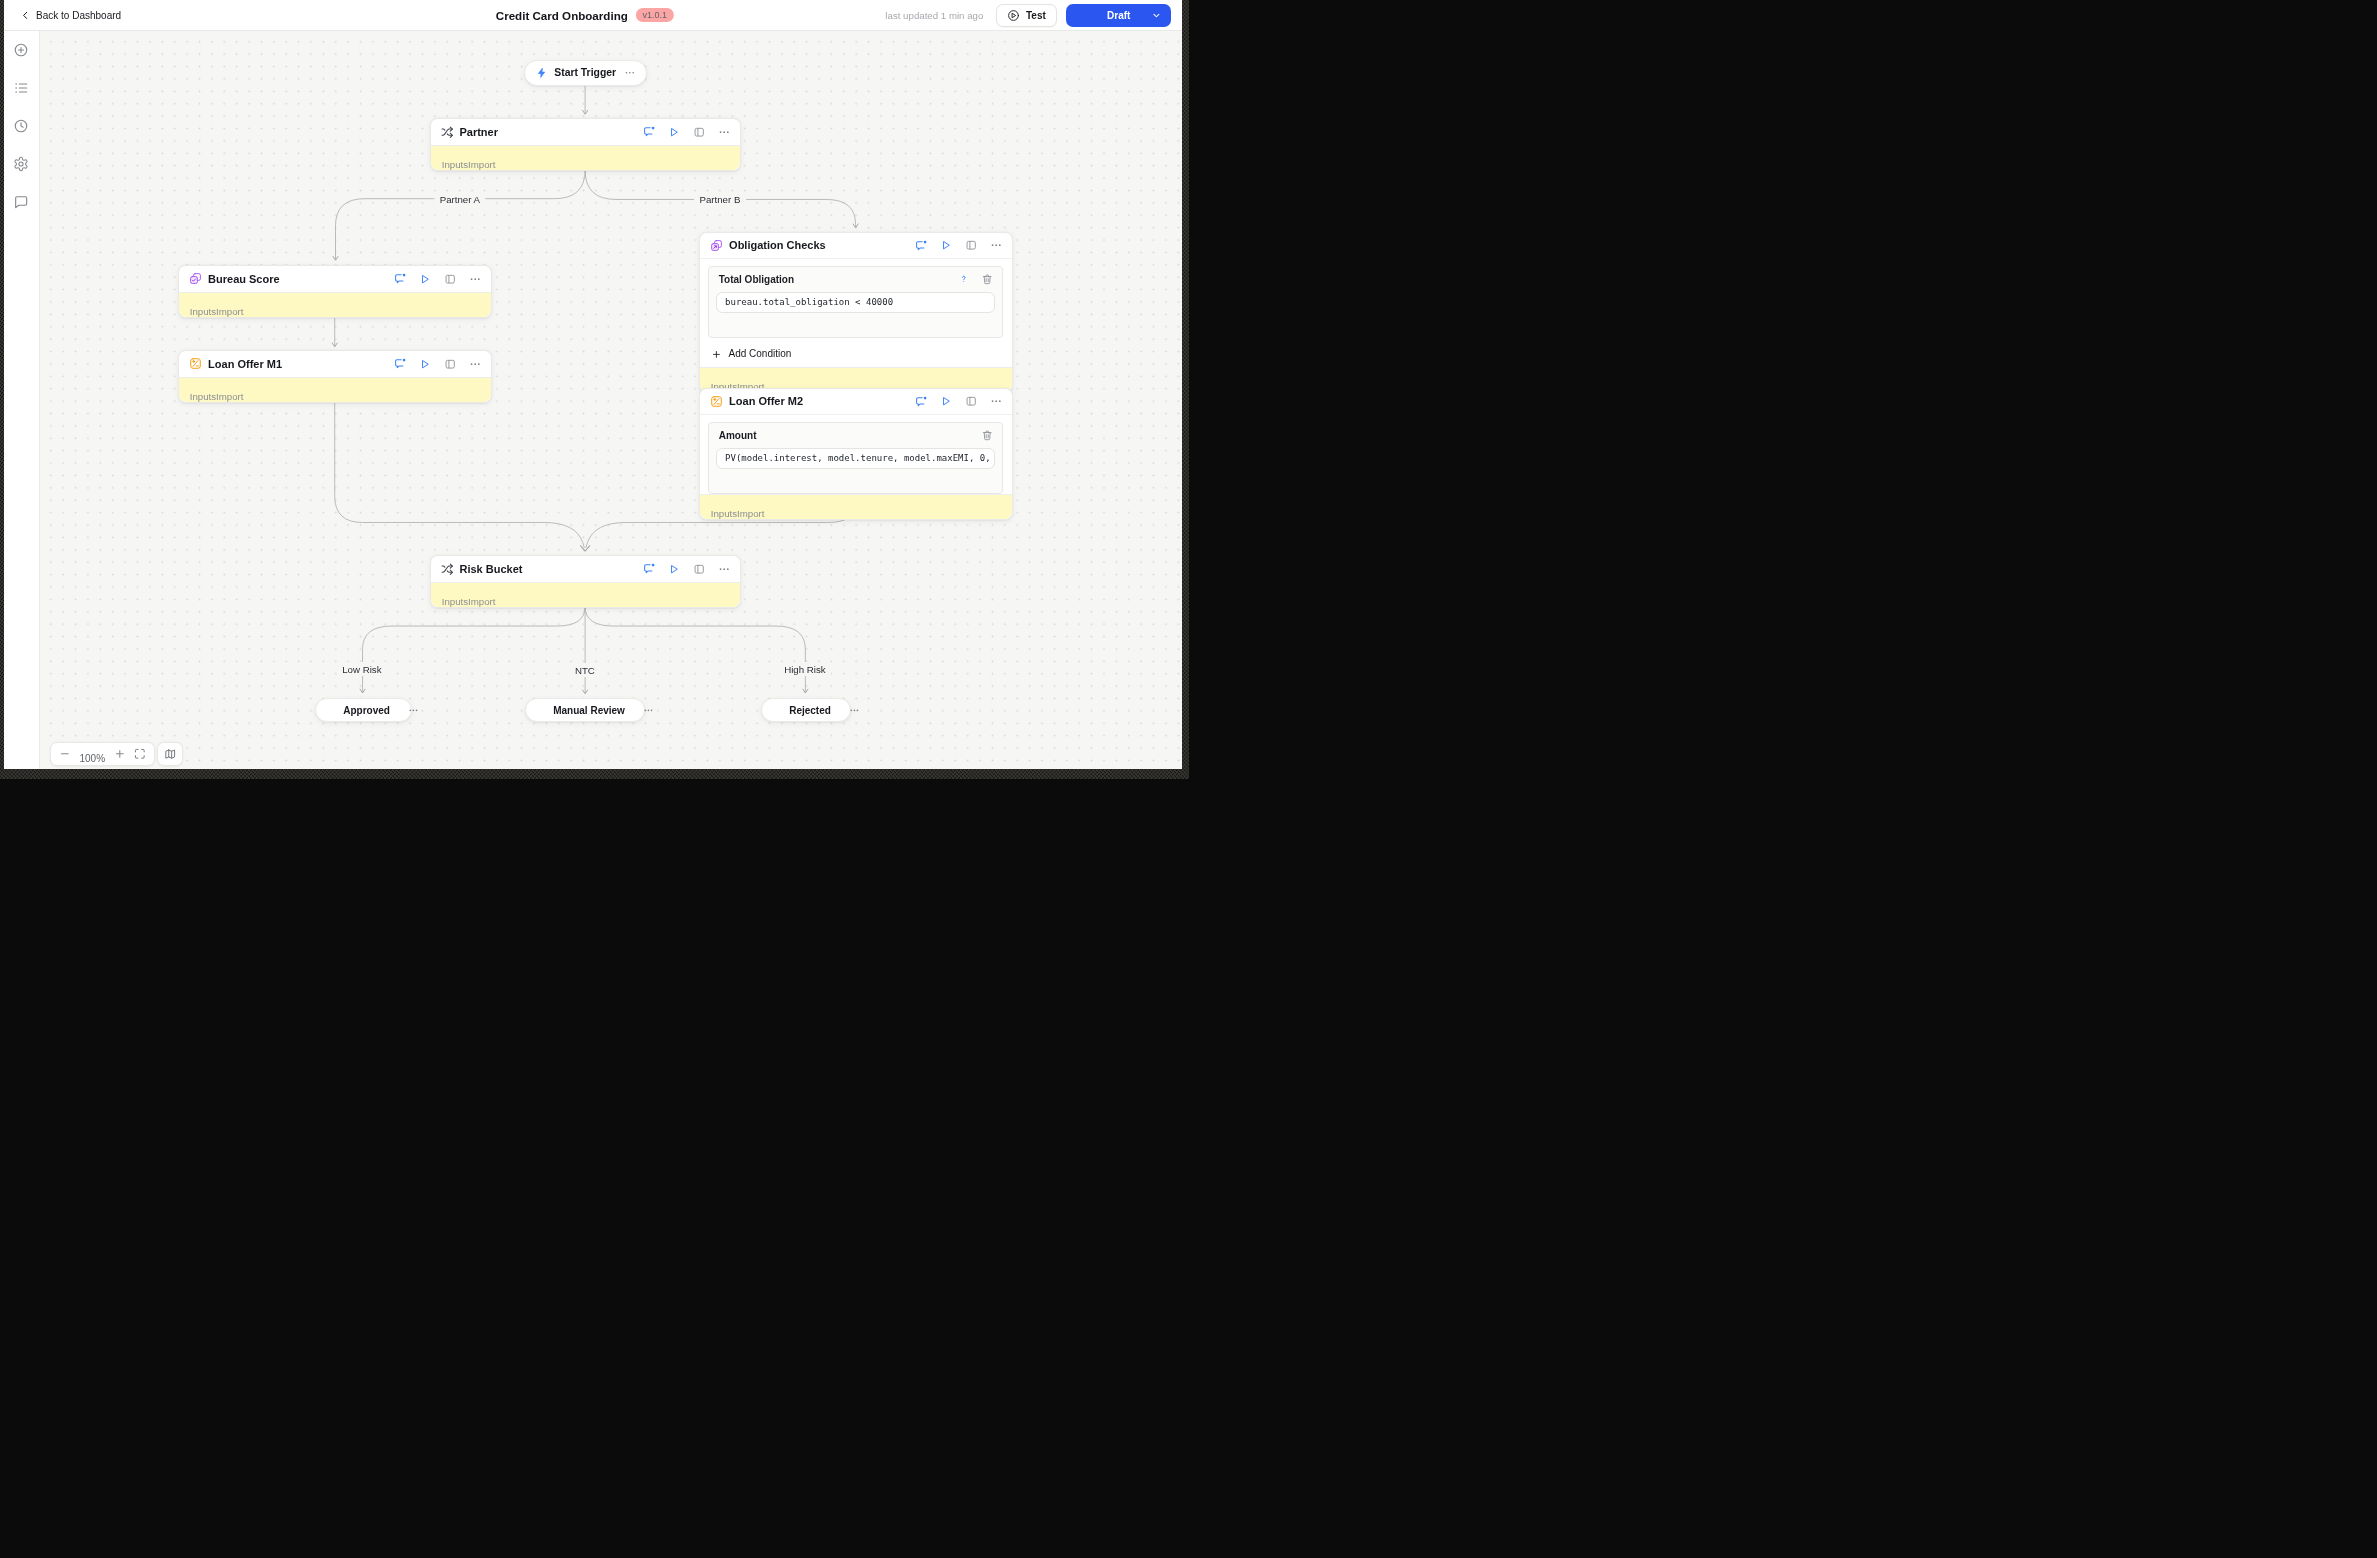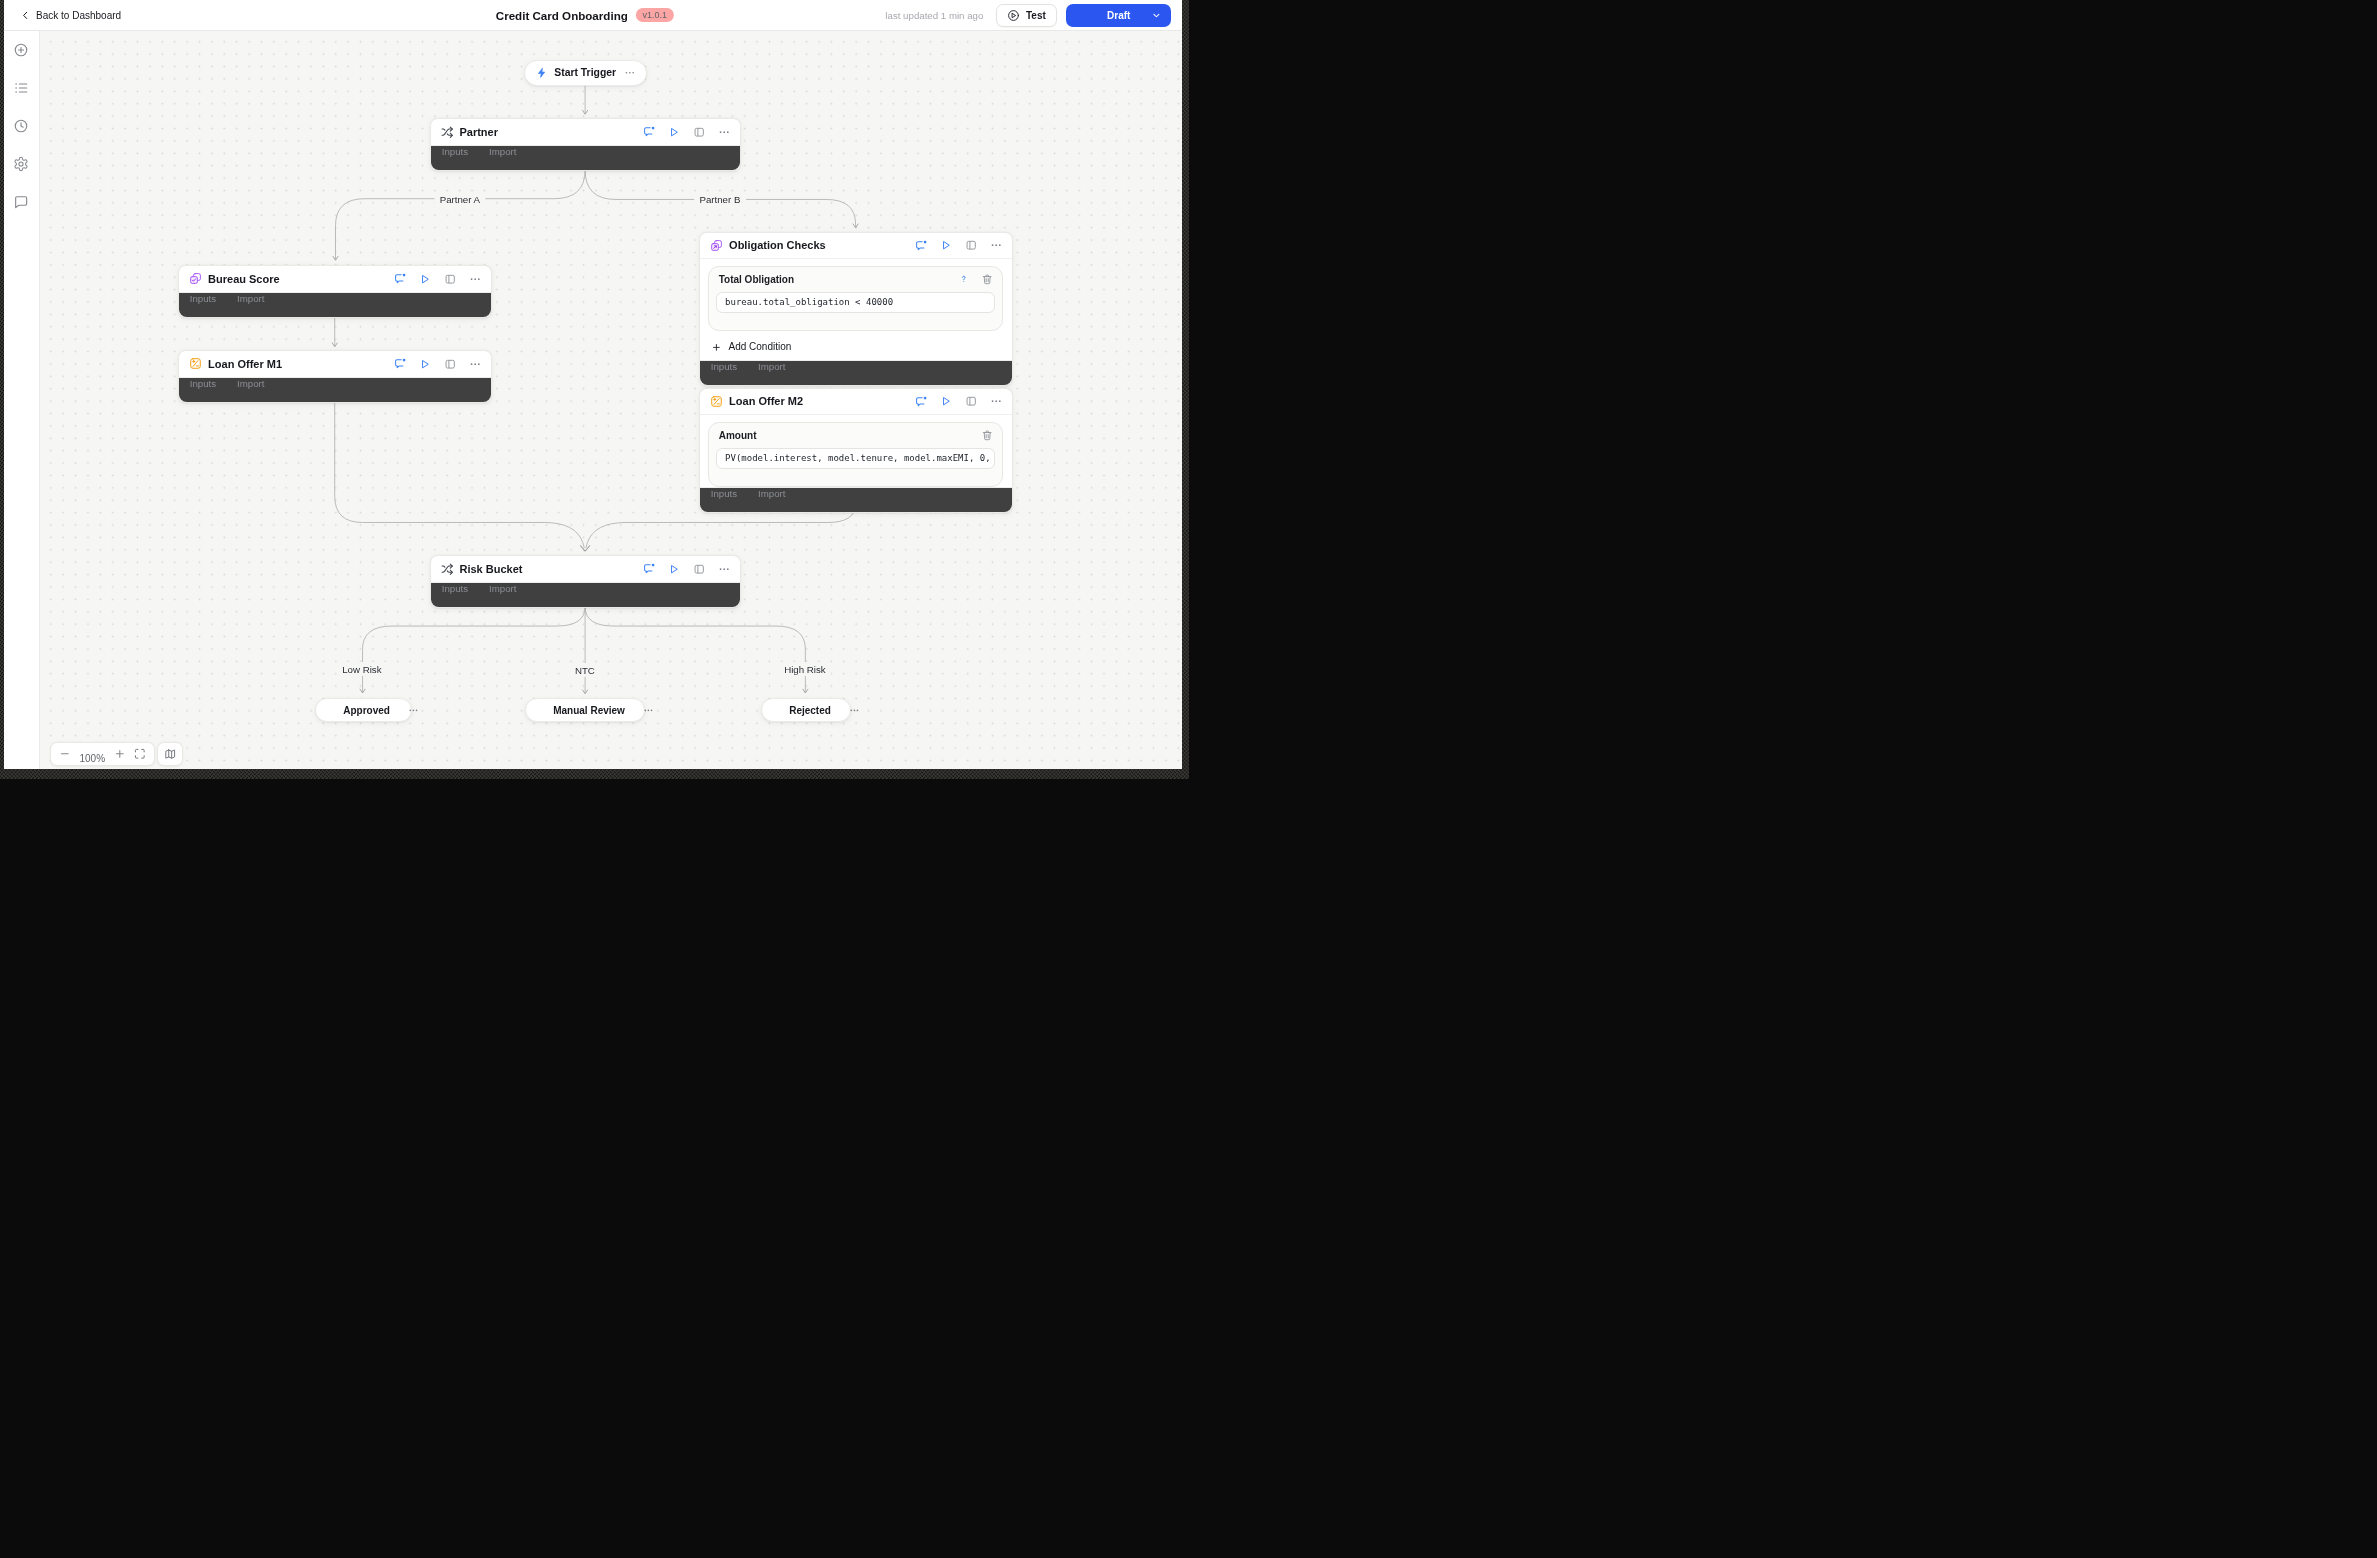--- a/index.html
+++ b/index.html
@@ -47,25 +47,25 @@
 
   
   .node { position:absolute; background:#fff; border:0.8px solid #e9e9e6; border-radius:7.7px;
           box-shadow:0 0.8px 1.5px rgba(16,24,40,.05), 0 1.5px 6.2px rgba(16,24,40,.05); }
   .node-header { display:flex; align-items:center; height:25.5px; padding:0 10px; gap:6.2px; }
   .node-header.bordered { border-bottom:0.8px solid #efefec; }
   .ntitle { font-size:11px; font-weight:600; color:#16181d; white-space:nowrap; }
   .hicons { margin-left:auto; display:flex; align-items:center; gap:12.4px; }
   .hbtn { display:flex; align-items:center; cursor:pointer; }
   .c-blue { color:#3b82f6; } .c-gray { color:#8f9296; } .c-dots { color:#7d8187; }
-  .node-footer { display:flex; align-items:flex-start; gap:21px; padding:0 10.8px; height:25px; background:#404040;
+  .node-footer { display:flex; align-items:flex-end; padding:0 10.8px; height:25px; background:#fef9c3;
                  border-top:0.8px solid #ededeb; border-radius:0 0 7.7px 7.7px; font-size:9.7px; color:#8b8e94; }
   .ftab { cursor:pointer; }
 
-  .subcard { margin:7px 8.5px 4.6px; border:0.8px solid #e7e7e4; border-radius:11px; background:#fbfbfa; padding-bottom:17px; }
+  .subcard { margin:7px 8.5px 4.6px; border:0.8px solid #e7e7e4; border-radius:4px; background:#fbfbfa; padding-bottom:24px; }
   .subcard-head { display:flex; align-items:center; height:25px; padding:0 9.3px; gap:10.8px; }
   .subcard-label { font-size:10px; font-weight:600; color:#1b1d22; margin-right:auto; }
   .code-input { margin:0 7px; background:#fff; border:0.8px solid #e4e4e1; border-radius:6.2px; padding:4.6px 7.7px;
                 font-family:"DejaVu Sans Mono", monospace; font-size:9px; color:#23272e; white-space:nowrap; overflow:hidden; }
   .add-cond { display:flex; align-items:center; gap:7px; padding:6.2px 10.8px 7.7px; font-size:10px; font-weight:500; color:#16181d; cursor:pointer; }
 
   .pill { position:absolute; display:flex; align-items:center; gap:7px; background:#fff; border:0.8px solid #eaeae8;
           height:25.5px; border-radius:13px; padding:0 10.8px;
           box-shadow:0 0.8px 1.5px rgba(16,24,40,.05), 0 1.5px 6.2px rgba(16,24,40,.05); }
   .pill .ntitle { font-size:10.4px; }

